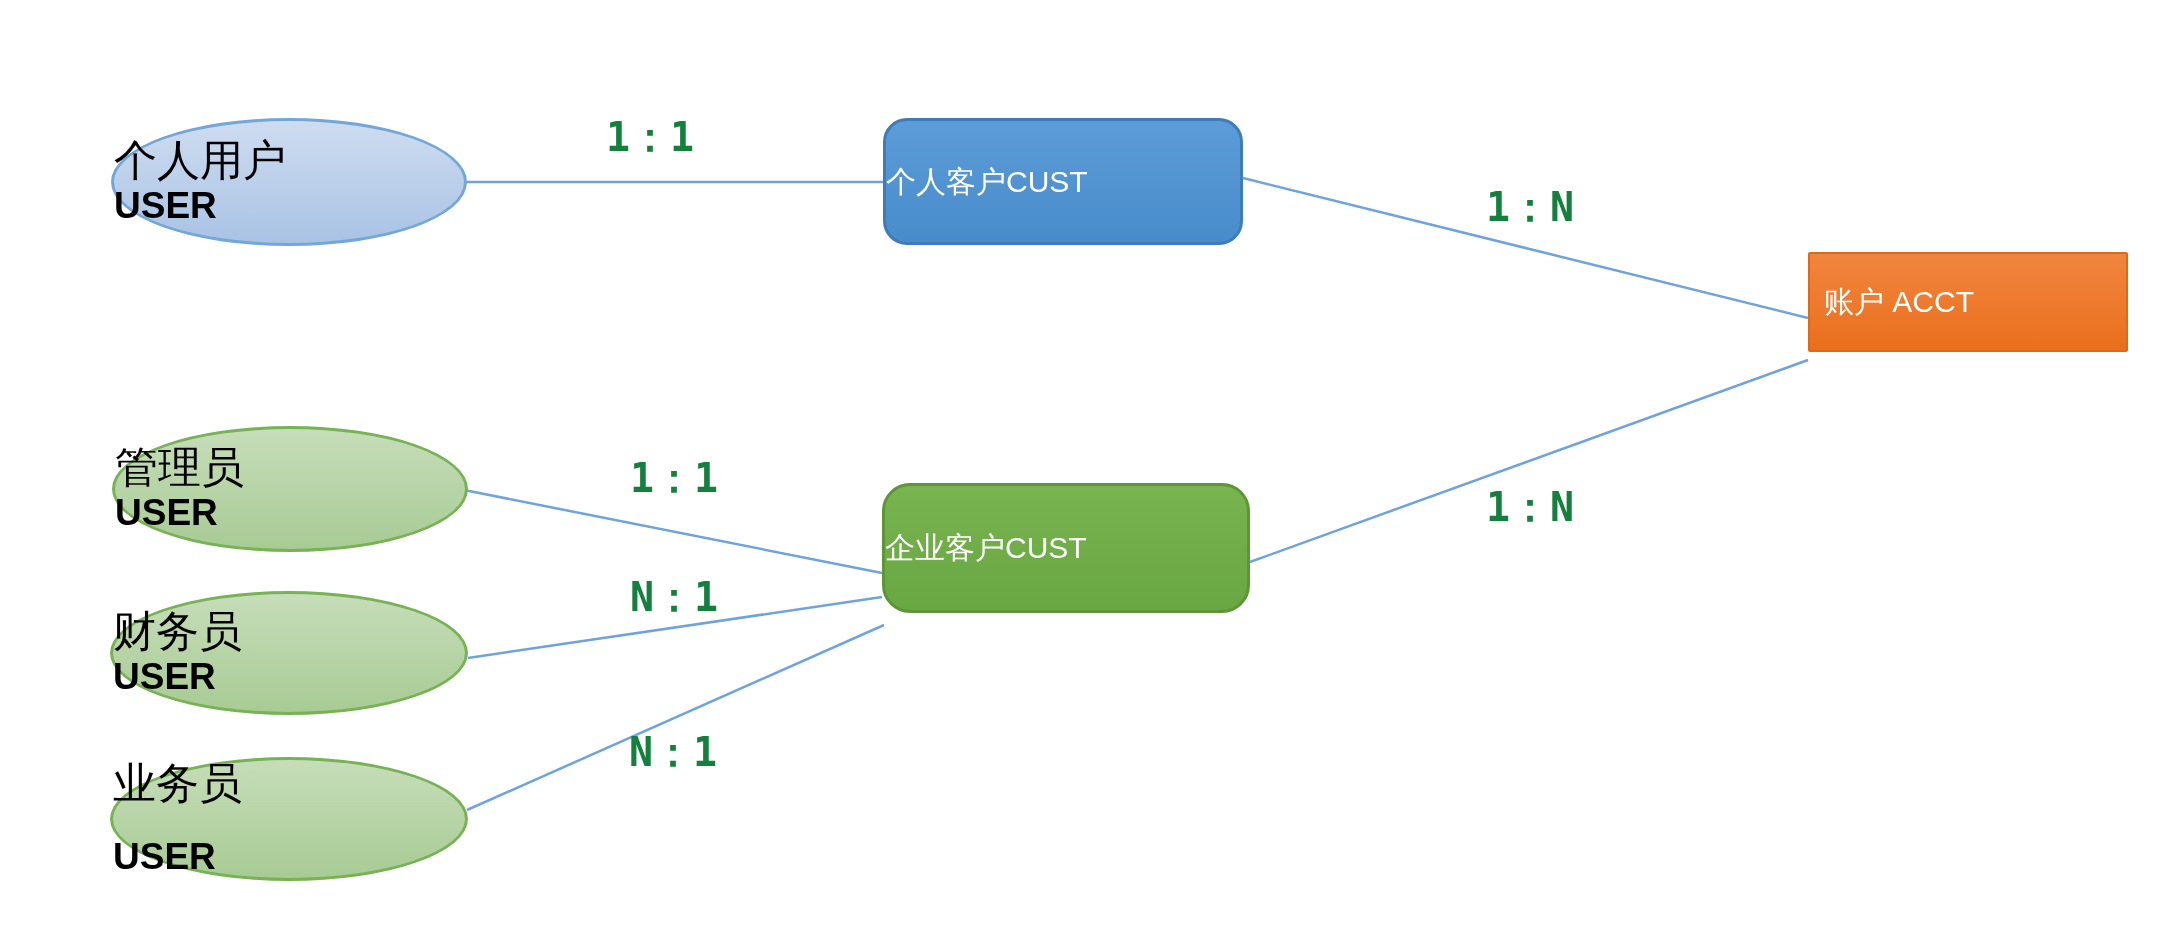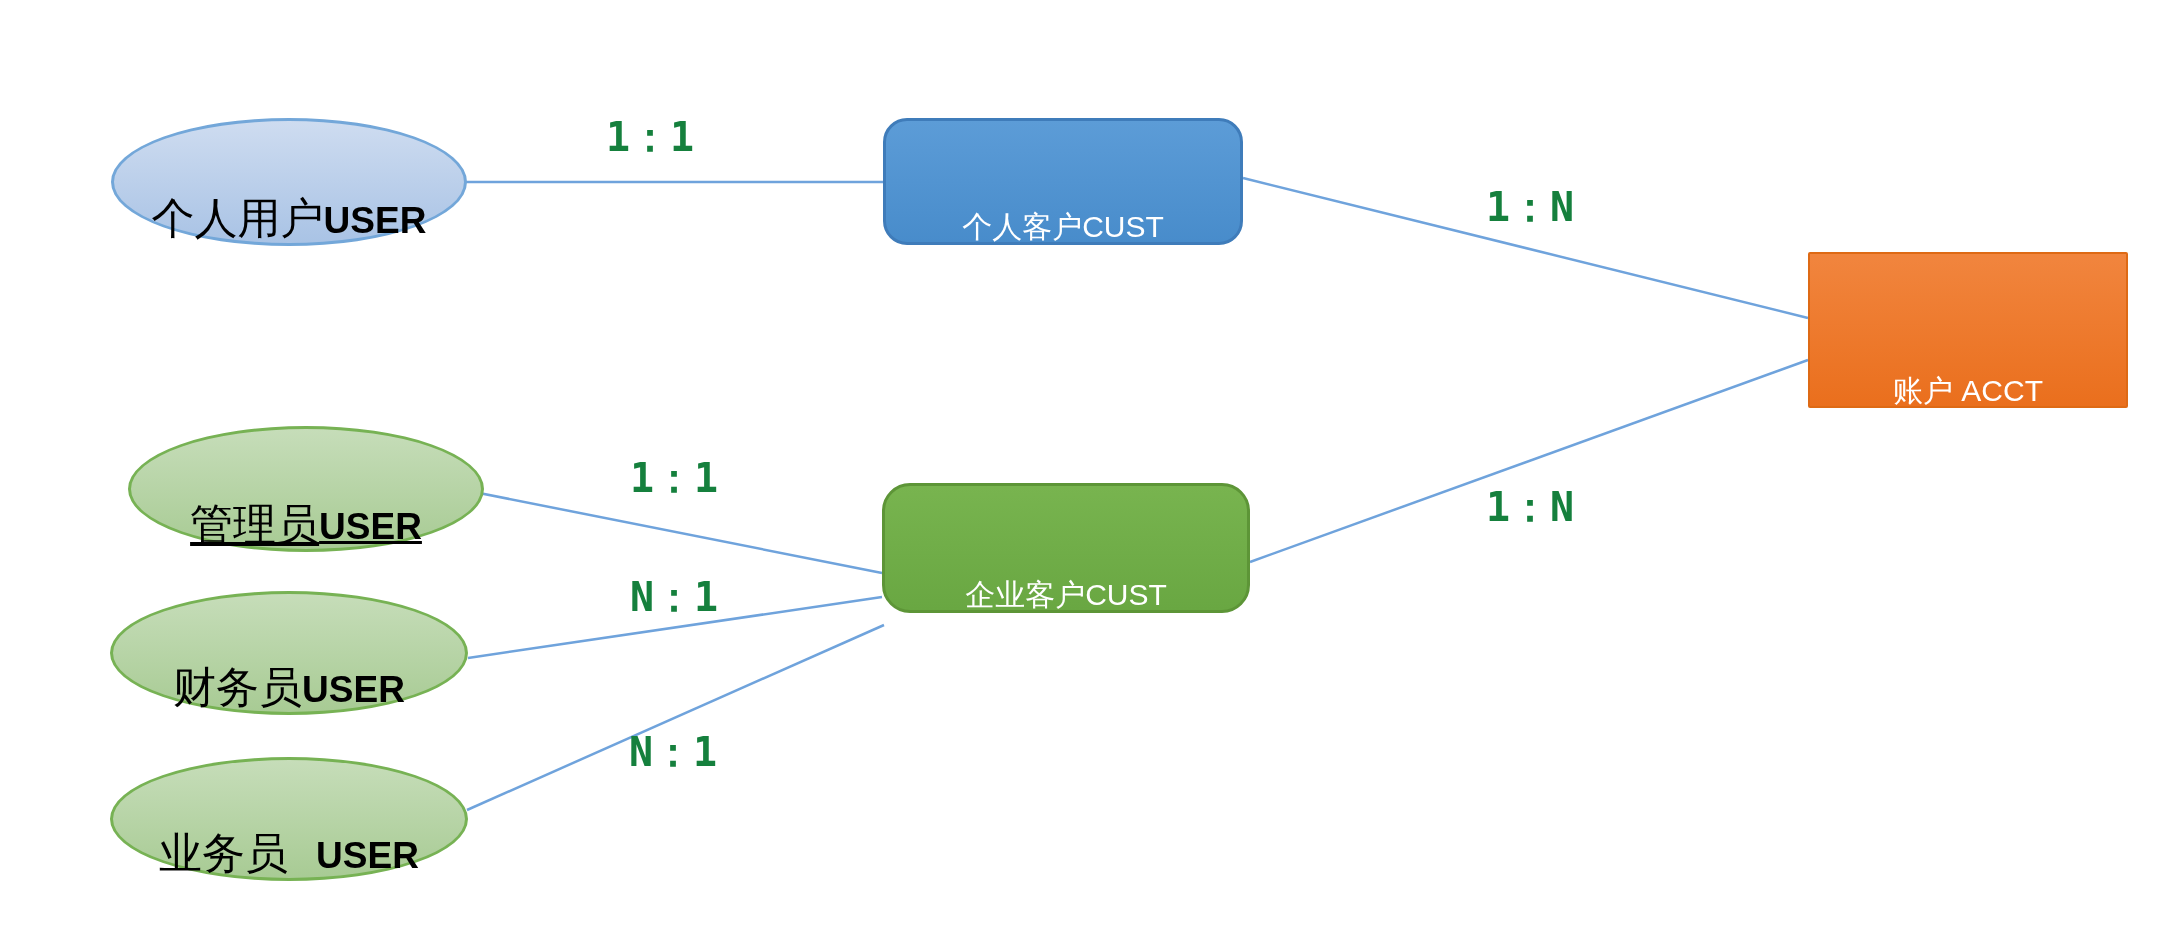--- a/index.html
+++ b/index.html
@@ -21,22 +21,22 @@
     width: 2176px; height: 934px;
   }
   .connector {
     stroke: #6fa3dc;
     stroke-width: 2.5;
     fill: none;
   }
   .node {
     position: absolute;
     display: flex;
-    flex-direction: row;
-    align-items: flex-end;
+    flex-direction: column;
+    align-items: flex-start;
     justify-content: center;
     text-align: center;
     box-sizing: border-box;
   }
   .ellipse {
     border-radius: 50%;
   }
   .ellipse.blue {
     background: linear-gradient(180deg, #ced block 0%, #a9c3e5 100%);
     background: linear-gradient(180deg, #cedcf0 0%, #a9c3e5 100%);
@@ -102,21 +102,21 @@
     <line class="connector" x1="468" y1="658" x2="882" y2="597"></line>
     <line class="connector" x1="467" y1="810" x2="884" y2="625"></line>
     <line class="connector" x1="1250" y1="562" x2="1808" y2="360"></line>
   </svg>
 
   <div class="node ellipse blue" style="left:111px; top:118px; width:356px; height:128px;">
     <span class="zh">个人用户</span>
     <span class="en">USER</span>
   </div>
 
-  <div class="node ellipse green" style="left:128px; top:426px; width:356px; height:126px;text-decoration:underline;">
+  <div class="node ellipse green" style="left:112px; top:426px; width:356px; height:126px;">
     <span class="zh">管理员</span>
     <span class="en">USER</span>
   </div>
 
   <div class="node ellipse green" style="left:110px; top:591px; width:358px; height:124px;">
     <span class="zh">财务员</span>
     <span class="en">USER</span>
   </div>
 
   <div class="node ellipse green" style="left:110px; top:757px; width:358px; height:124px;gap:28px;">
@@ -125,21 +125,21 @@
   </div>
 
   <div class="node rect-node blue" style="left:883px; top:118px; width:360px; height:127px;">
     <span>个人客户CUST</span>
   </div>
 
   <div class="node rect-node green" style="left:882px; top:483px; width:368px; height:130px;">
     <span>企业客户CUST</span>
   </div>
 
-  <div class="node rect-node orange" style="left:1808px; top:252px; width:320px; height:156px;">
+  <div class="node rect-node orange" style="left:1808px; top:252px; width:320px; height:100px;padding-left:14px;">
     <span>账户 ACCT</span>
   </div>
 
   <div class="cardinality" style="left:650px; top:137px;">1：1</div>
 
   <div class="cardinality" style="left:1530px; top:207px;">1：N</div>
 
   <div class="cardinality" style="left:674px; top:478px;">1：1</div>
 
   <div class="cardinality" style="left:674px; top:597px;">N：1</div>

